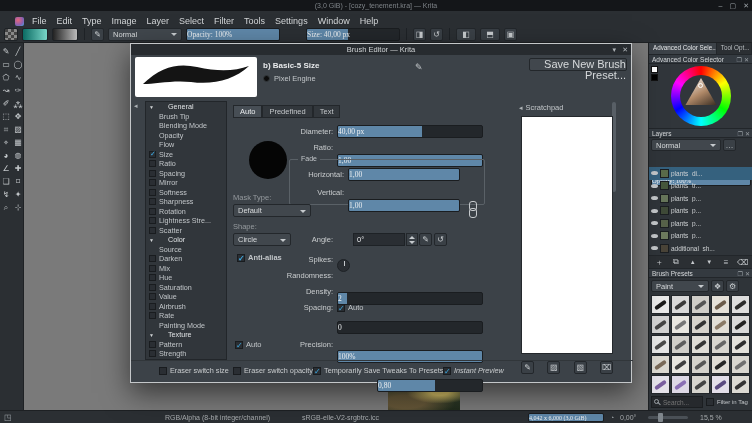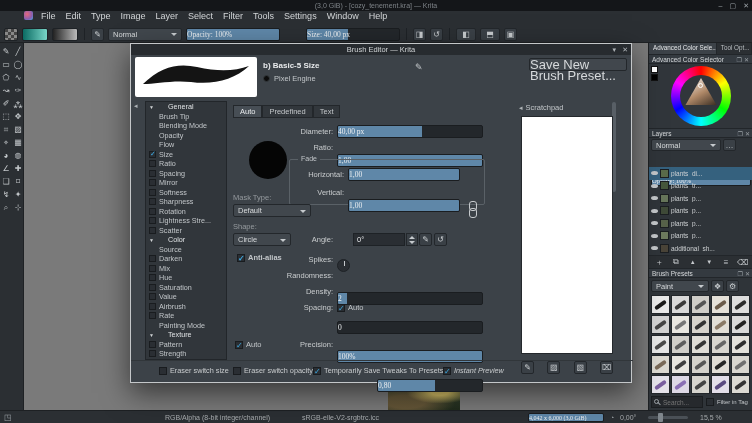--- a/index.html
+++ b/index.html
@@ -10,33 +10,33 @@
   .flex { display:flex; align-items:center; }
 
   
   #titlebar { position:absolute; left:0; top:0; width:752px; height:11px; background:#141619;
               display:flex; align-items:center; justify-content:center; font-size:7px; color:#7d8287; }
   #win-controls { position:absolute; right:3px; top:0; height:11px; display:flex; gap:7px; align-items:center;
                   font-size:7px; color:#9aa0a5; }
 
   
   #menubar { position:absolute; left:0; top:11px; width:752px; height:15px; background:#2b2f33;
-             display:flex; align-items:flex-start; padding-left:21px; font-size:9px; }
+             display:flex; align-items:flex-end; padding-left:12px; font-size:9px; }
   .mi { padding:0 5px; color:#d2d5d7; }
   #appicon { width:9px; height:9px; border-radius:2px; margin:0 3px;
              background:radial-gradient(circle at 35% 35%, #e6677a, #8a5fb0 60%, #3daee9); }
   #maintoolbar { position:absolute; left:0; top:26px; width:752px; height:17px; background:#2b2f33;
                  border-bottom:1px solid #1e2124; display:flex; align-items:center; padding-left:4px; gap:4px; }
   .chip { height:13px; border:1px solid #1e2226; border-radius:2px; }
   .sep { width:1px; height:12px; background:#1e2226; margin:0 2px; }
 
   .ib { display:inline-flex; align-items:center; justify-content:center; background:#3a4046;
         border:1px solid #23272b; border-radius:2px; color:#c6cacd; height:13px; min-width:13px; font-size:8px; }
   .btn { background:#41474d; border:1px solid #23272b; border-radius:2px; color:#d6d9db;
-         font-size:13px; text-align:left; line-height:11px; }
+         font-size:11px; text-align:right; line-height:11px; }
   .btn.disabled { color:#7d8489; background:#383d42; }
 
   .dd { background:#41474d; border:1px solid #23272b; border-radius:2px; font-size:7.5px; color:#d6d9db;
         display:flex; align-items:center; justify-content:space-between; padding:0 4px; height:13px; }
   .dd::after { content:""; border:3px solid transparent; border-top-color:#c6cacd; margin-left:4px; transform:translateY(2px); }
 
   .sl { position:relative; background:#23272b; border:1px solid #1a1d20; height:13px; border-radius:2px; overflow:hidden; }
   .sl .fill { position:absolute; left:0; top:0; bottom:0; background:#5f87a8; }
   .sl .sv { position:absolute; inset:0; font-size:7.5px; line-height:12px; color:#eceff1; white-space:nowrap;font-family:Liberation Serif, serif; }
 

